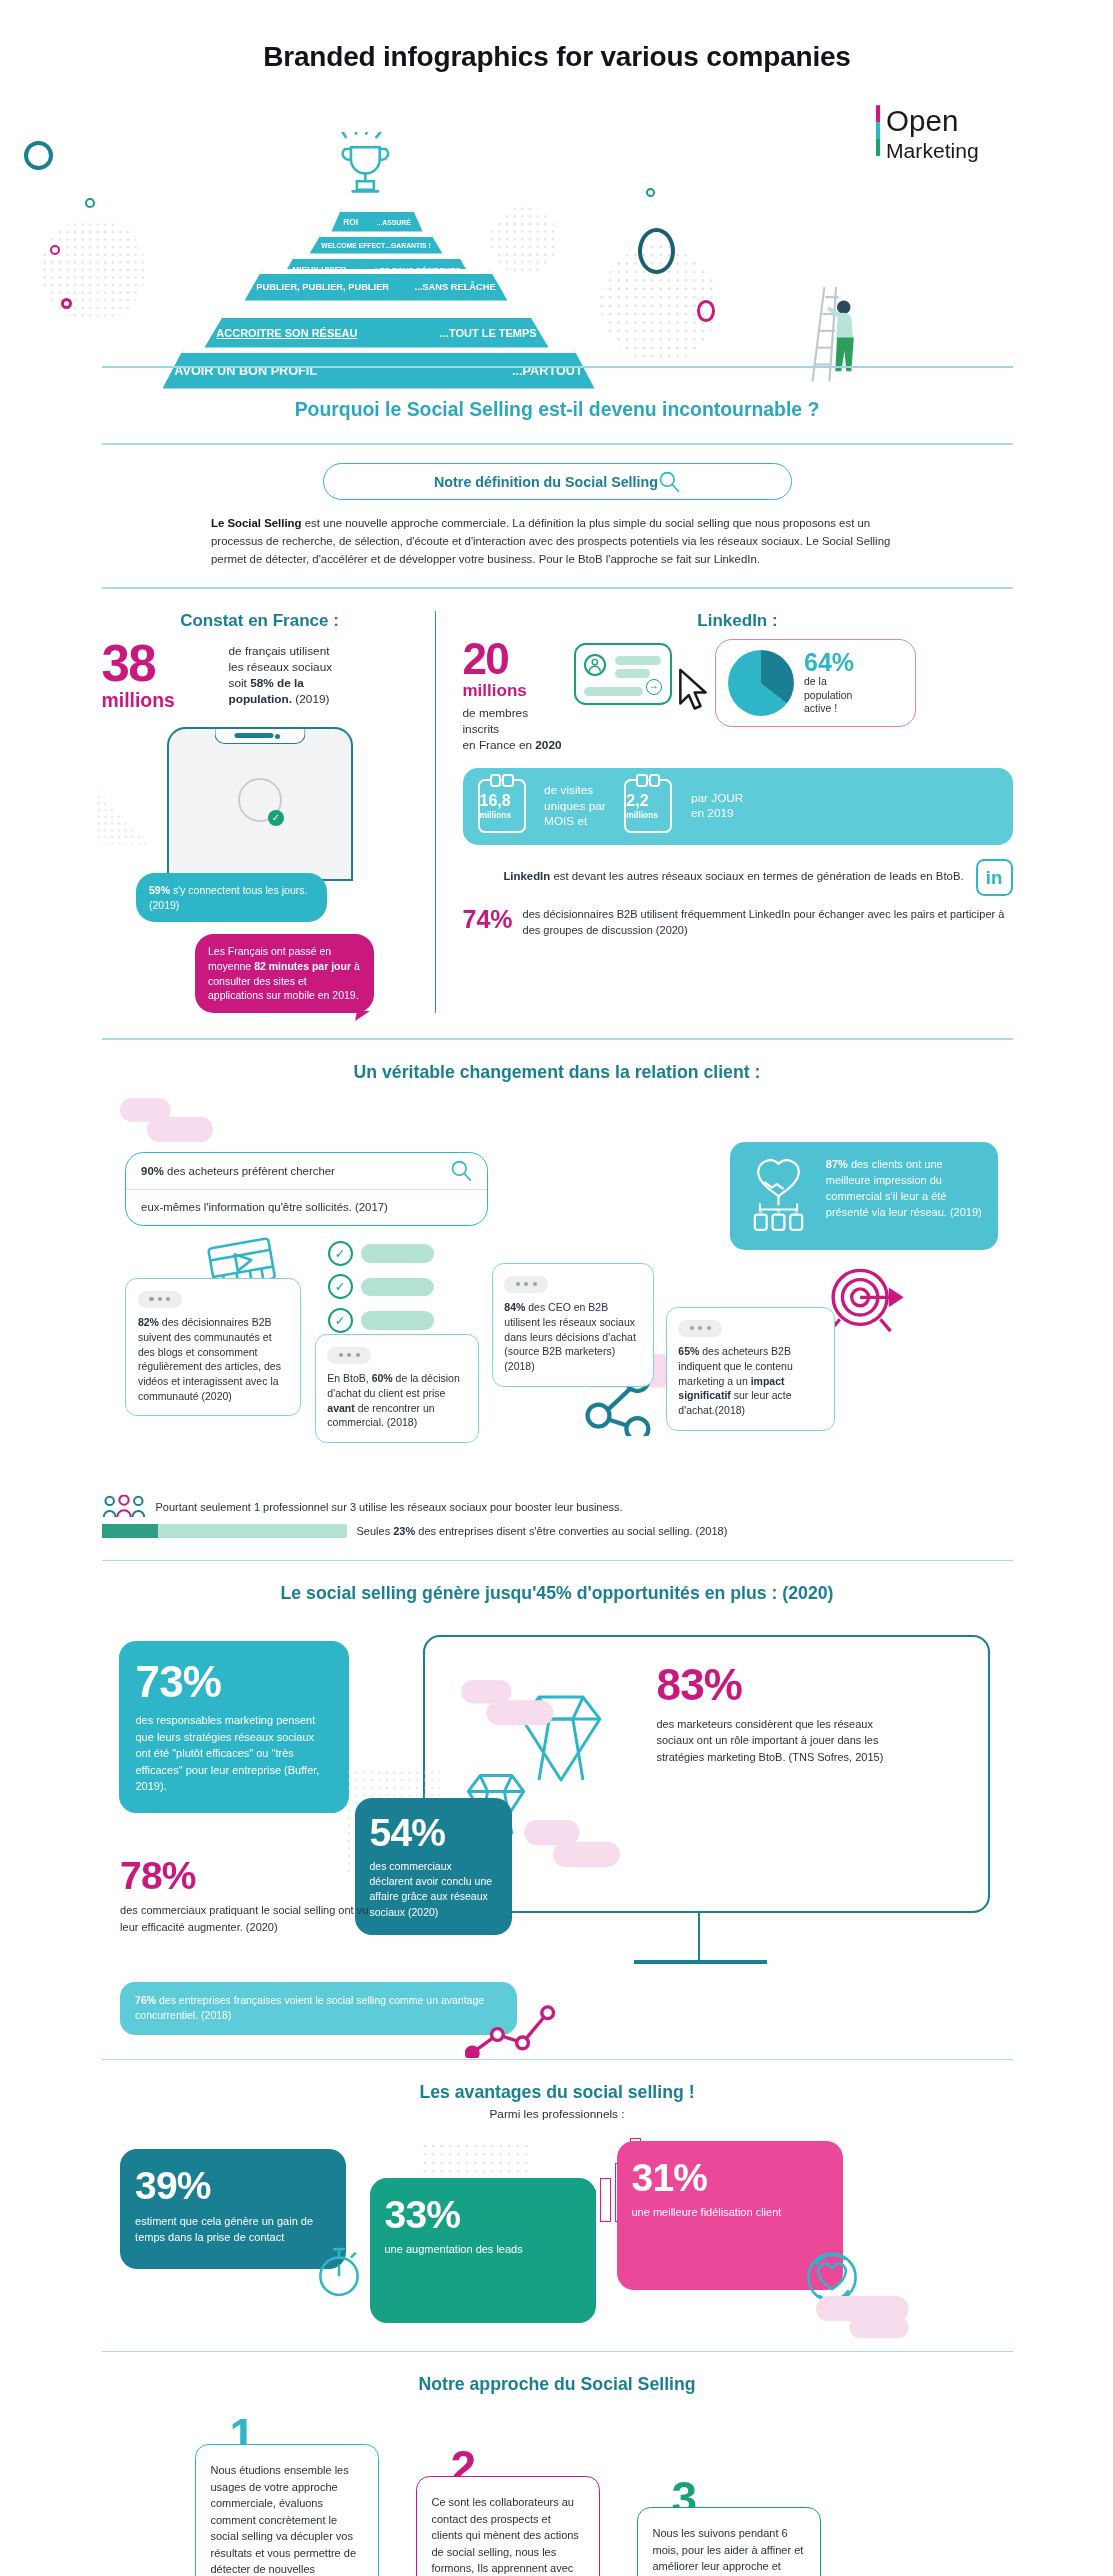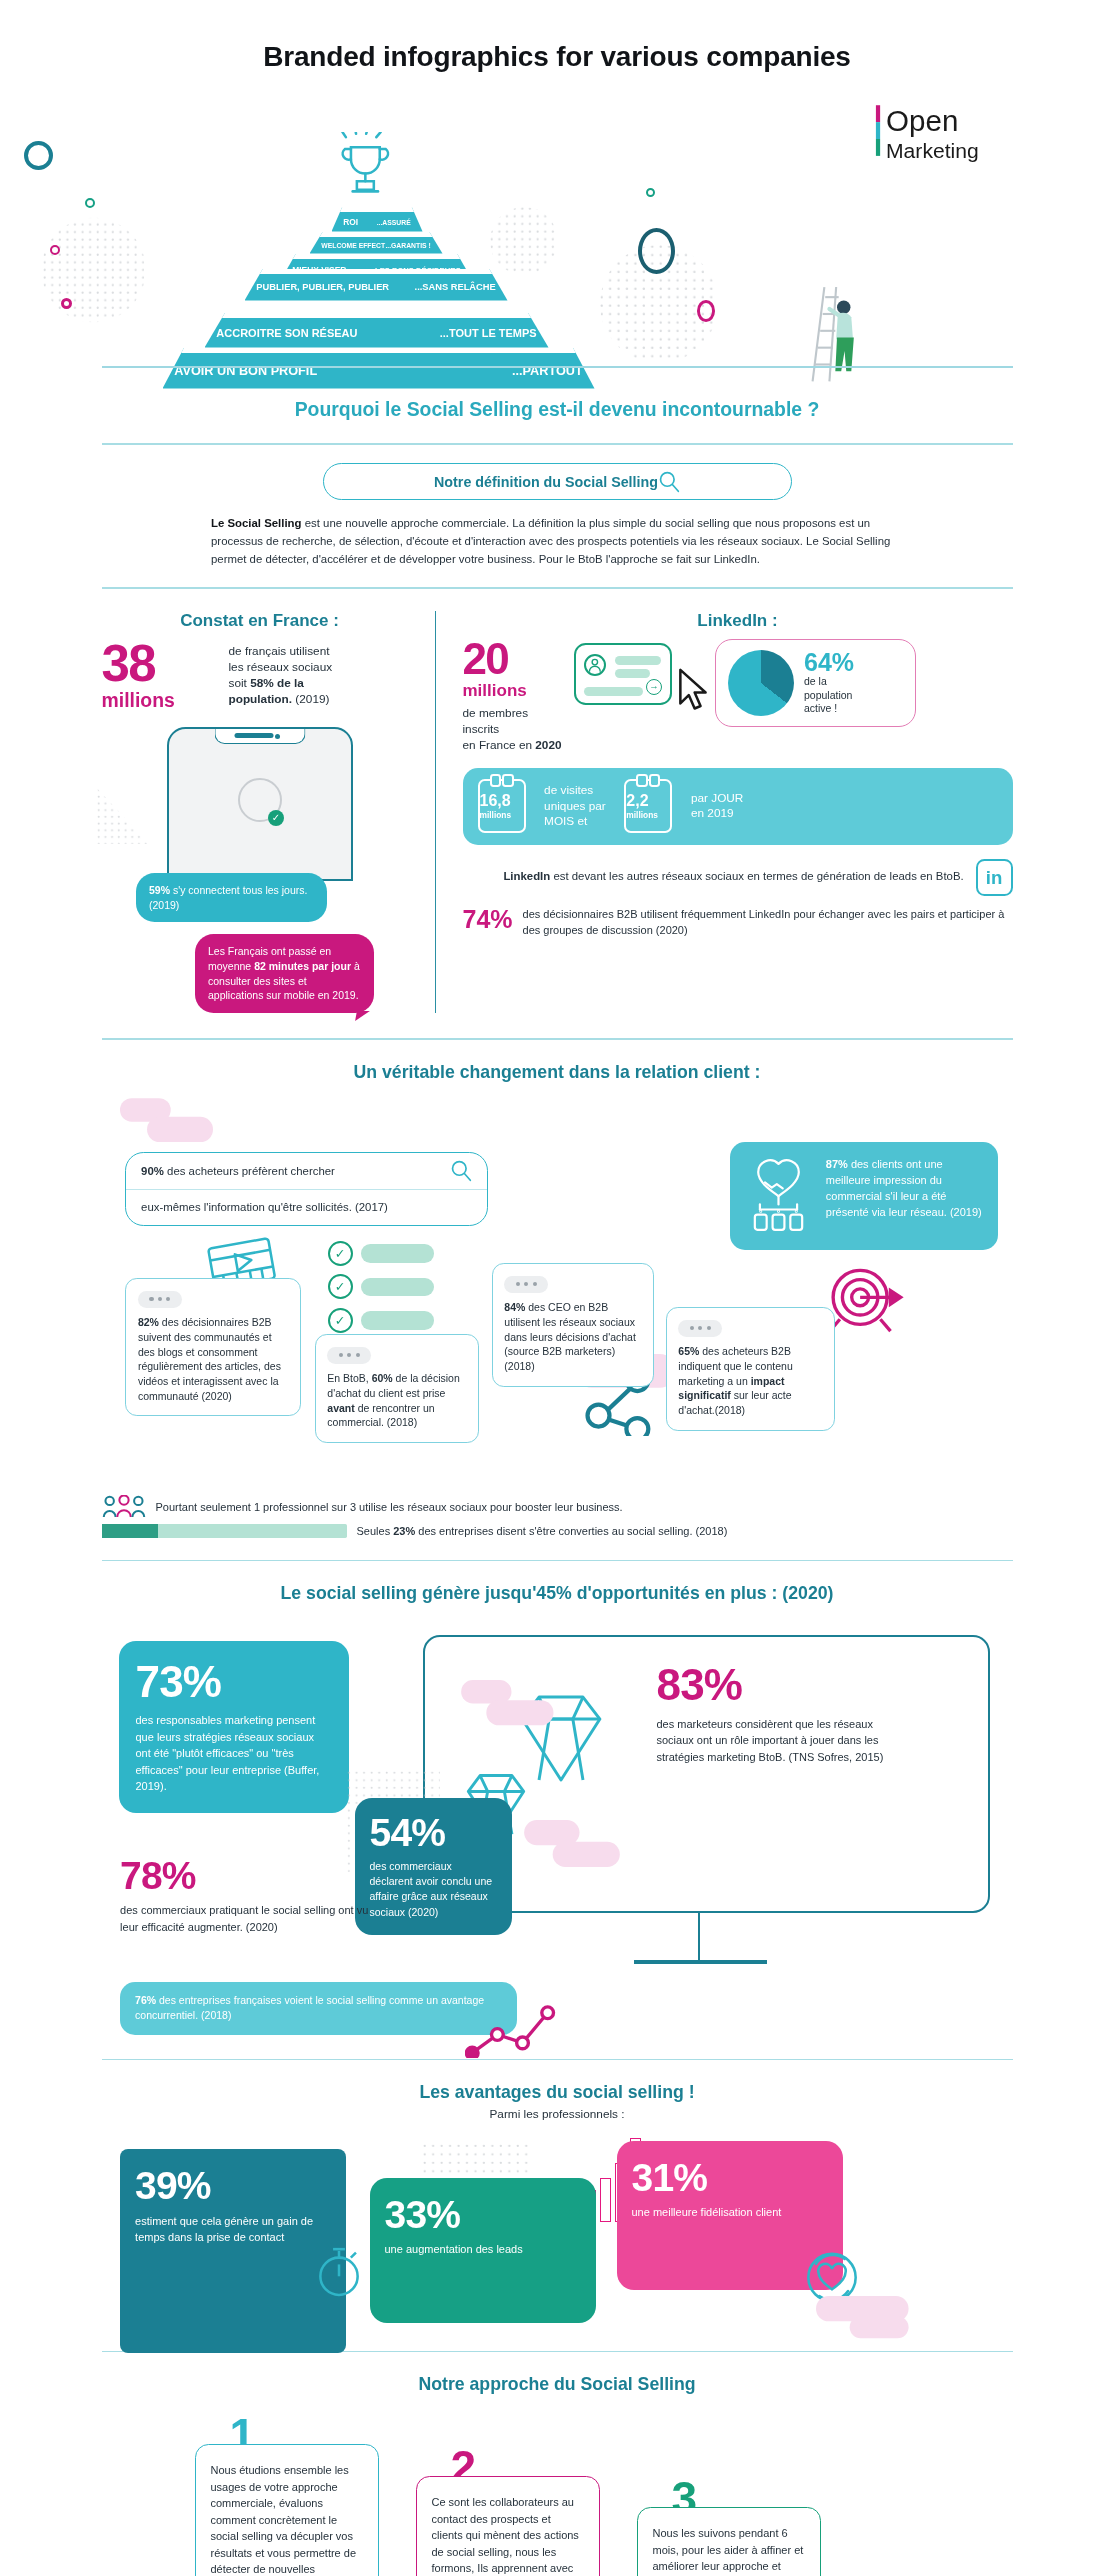--- a/index.html
+++ b/index.html
@@ -198,21 +198,21 @@
   .pill76{ position:absolute; left:18.6px; top:371px; width:397px; background:#5ecbd8;
            border-radius:15px; padding:11px 15px; color:#fff; font-size:10.5px; line-height:1.45;}
   .pill75{ position:absolute; right:18.6px; top:371px; width:322px; background:#5ecbd8;
            border-radius:15px; padding:11px 15px; color:#fff; font-size:10.5px; line-height:1.45;}
 
   
   .adv-wrap{ width:911px; margin:10px auto 0; position:relative; height:203px; }
   .adv{ position:absolute; border-radius:17px; color:#fff; padding:17px 15px; }
   .adv .n{ font-size:39px; font-weight:800; line-height:1; letter-spacing:-0.8px;}
   .adv .t{ font-size:11px; line-height:1.45; margin-top:8.4px;}
-  .adv1{ left:18.6px; top:18.6px; width:226px; height:204px; background:#1b7f93;border-radius:8px;}
+  .adv1{ left:18.6px; top:18.6px; width:226px; height:120px; background:#1b7f93;}
   .adv2{ left:268px; top:47px; width:226px; height:145px; background:#16a085;}
   .adv3{ left:515px; top:10px; width:226px; height:149px; background:#2fb5c8;}
 
   .bars{ position:absolute; left:468px; top:18.6px; display:flex; align-items:flex-end; gap:4.2px; height:73px;}
   .bars i{ display:block; width:11px; border:1.7px solid #e3197f; background:#fff;}
 
   
   .app-wrap{ width:911px; margin:8.4px auto 0; position:relative; height:253px; }
   .appc{ position:absolute; border-radius:13.5px; background:#fff; padding:17px 15px;
          font-size:11px; line-height:1.5; }
@@ -298,21 +298,21 @@
       </div>
       <div class="step step-top" style="left:179px; top:157px; width:192px; height:27px; clip-path:polygon(8% 0,92% 0,100% 100%,0 100%);">
         <span class="lbl-l" style="font-size:8.4px;">MIEUX VISER</span>
         <span class="lbl-r" style="font-size:7.6px;">...LES BONS DÉCIDEURS</span>
       </div>
       <div class="step step-top" style="left:143px; top:172px; width:263px; height:32px; clip-path:polygon(7% 0,93% 0,100% 100%,0 100%);">
         <span class="lbl-l" style="font-size:9.3px;">PUBLIER, PUBLIER, PUBLIER</span>
         <span class="lbl-r" style="font-size:9.3px;">...SANS RELÂCHE</span>
       </div>
       <div class="step step-top" style="left:103px; top:216px; width:344px; height:35px; clip-path:polygon(6% 0,94% 0,100% 100%,0 100%);">
-        <span class="lbl-l" style="font-size:11px;">ACCROITRE SON RÉSEAU</span>
+        <span class="lbl-l" style="font-size:11px;text-decoration:underline;">ACCROITRE SON RÉSEAU</span>
         <span class="lbl-r" style="font-size:11px;">...TOUT LE TEMPS</span>
       </div>
       <div class="step step-top" style="left:61px; top:251px; width:432px; height:41px; clip-path:polygon(5% 0,95% 0,100% 100%,0 100%);">
         <span class="lbl-l" style="font-size:12.7px;">AVOIR UN BON PROFIL</span>
         <span class="lbl-r" style="font-size:12.7px;">...PARTOUT</span>
       </div>
 
       <svg class="ladder-man" viewBox="0 0 78 120">
         <g stroke="#bfc7cc" stroke-width="2.5" fill="none">
           <path d="M10 118 L24 6"></path>

